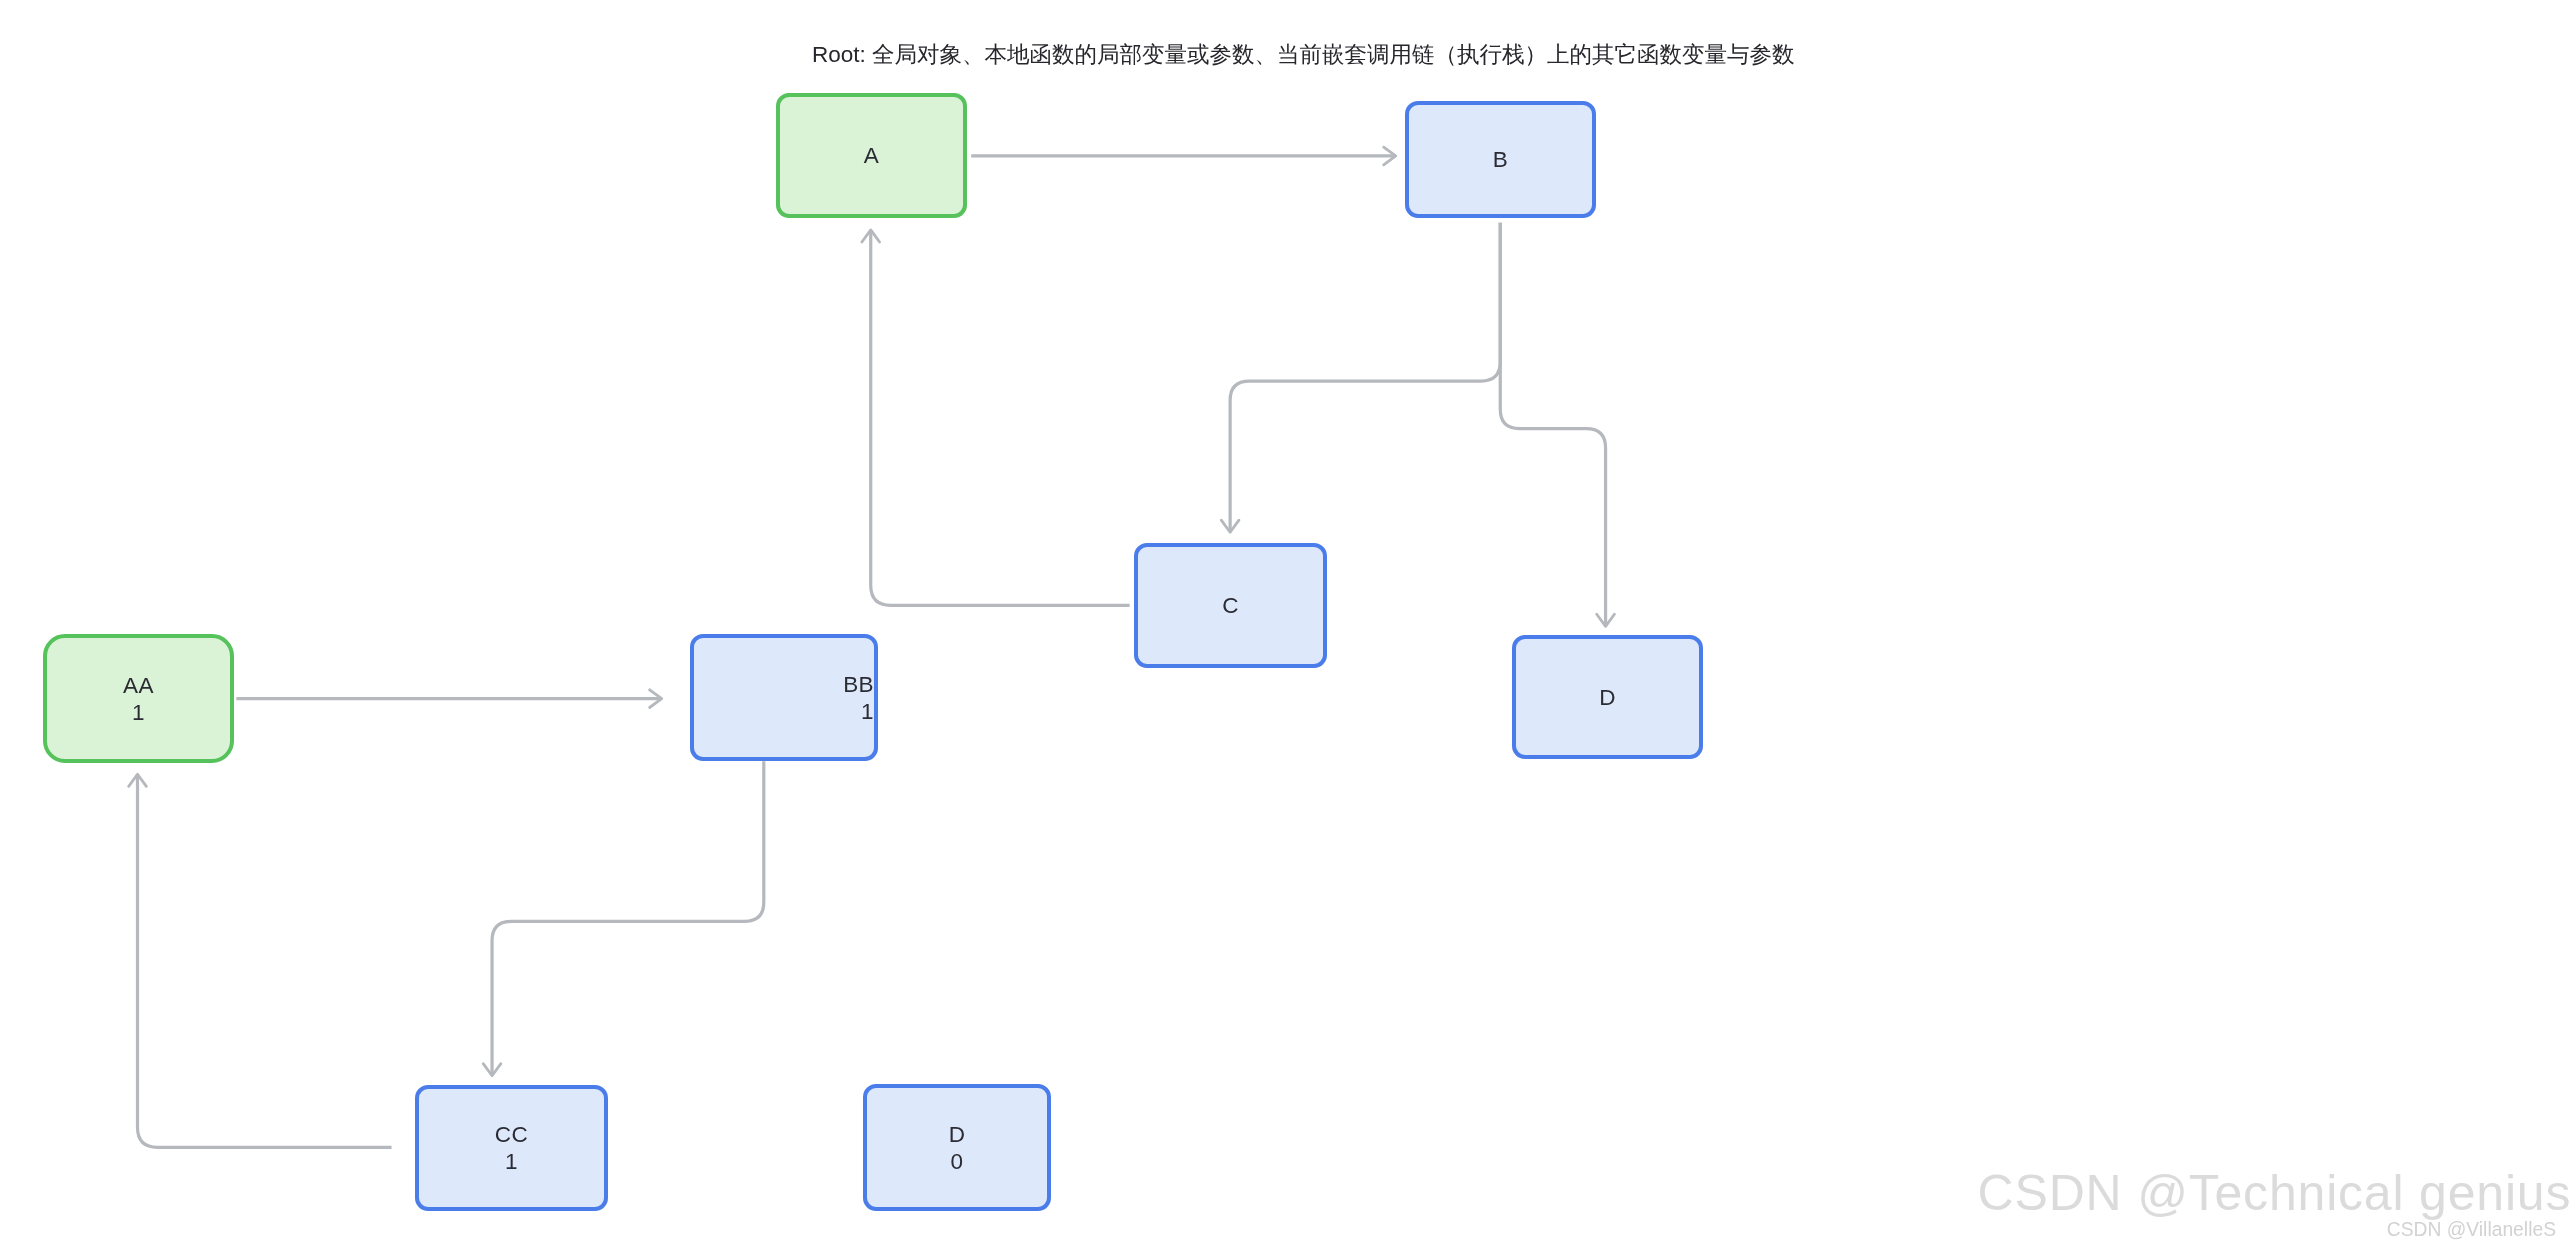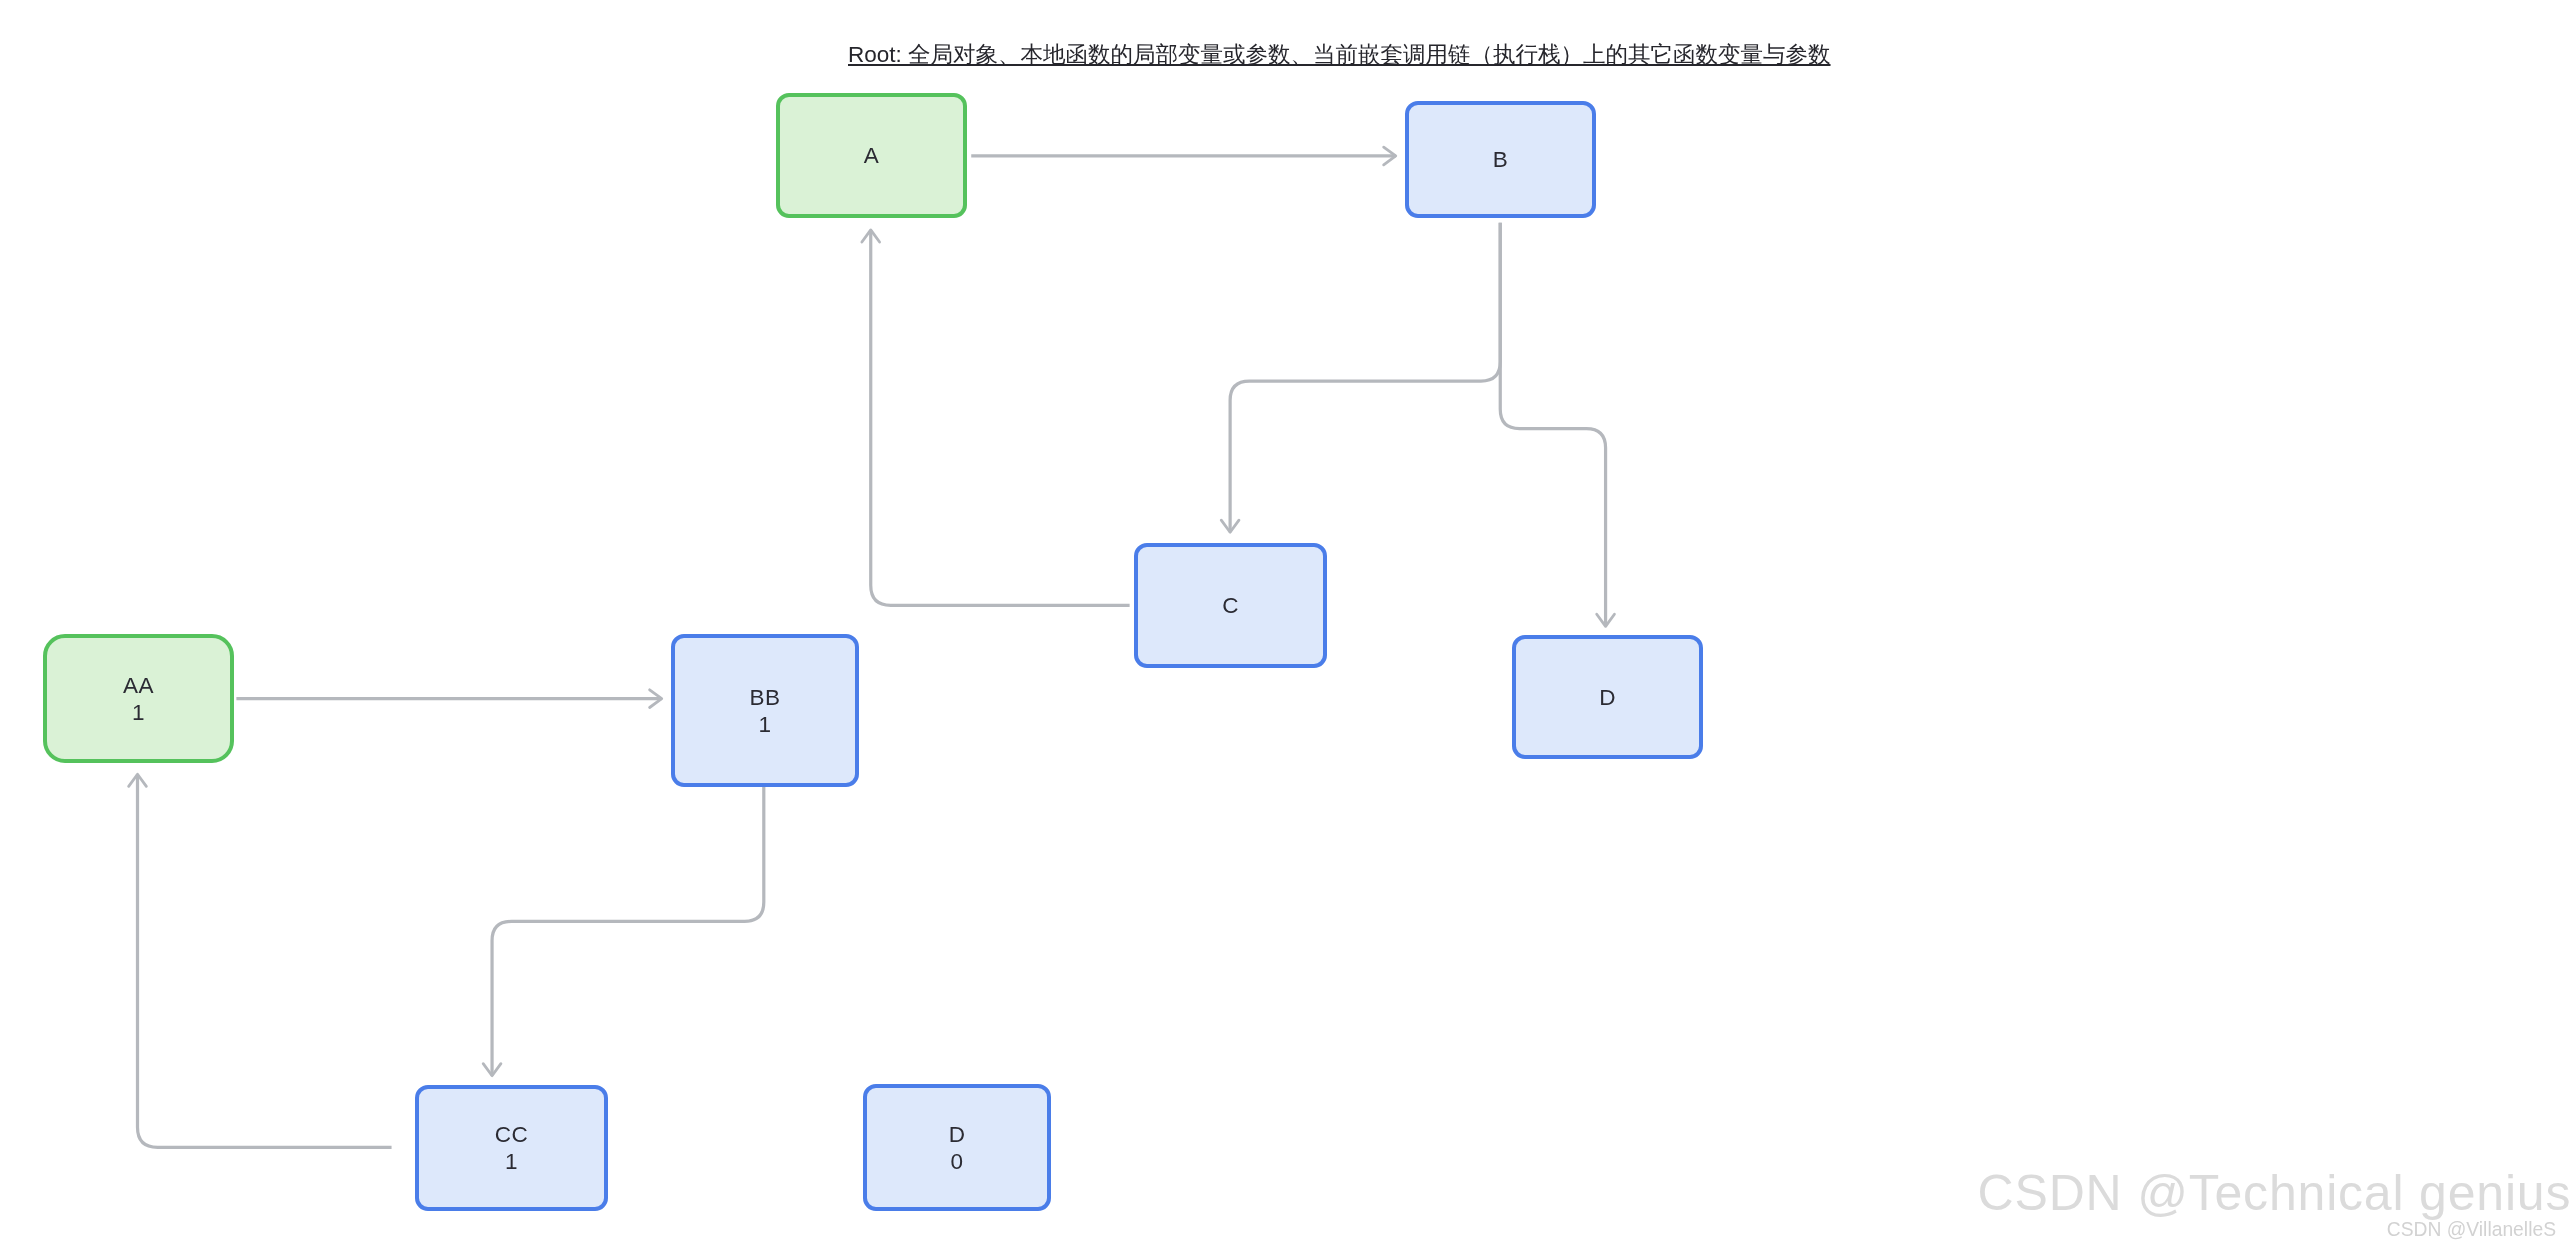--- a/index.html
+++ b/index.html
@@ -27,24 +27,23 @@
     border:4px solid;
     display:flex;flex-direction:column;align-items:center;justify-content:center;
     font-size:22.5px;line-height:27px;color:var(--node_text);
     text-align:center;letter-spacing:0.4px;
   }
   .node.green{background:var(--green_fill);border-color:var(--green_stroke);}
   .node.blue{background:var(--blue_fill);border-color:var(--blue_stroke);}
   .node span:empty{display:none;}
 
   .root-note{
-    position:absolute;left:848px;top:40px;
+    position:absolute;left:812px;top:40px;
     font-size:22.5px;line-height:29px;color:var(--note_text);
     white-space:nowrap;
-    text-decoration:underline;
   }
   .annotation{
     position:absolute;left:2035px;top:275px;
     font-size:39px;line-height:53px;color:var(--annotation_text);
     white-space:nowrap;
   }
   .annotation .spacer{height:53px;}
 
   .wm-large{
     position:absolute;right:4.8px;top:1164px;
@@ -97,21 +96,21 @@
   <div class="node blue" style="left:1512px;top:635px;width:191px;height:124px;">
     <span>D</span>
 
   </div>
 
   <div class="node green" style="left:43px;top:634px;width:191px;height:129px;border-radius:22px;">
     <span>AA</span>
     <span>1</span>
   </div>
 
-  <div class="node blue" style="left:671px;top:634px;width:188px;height:153px;">
+  <div class="node blue" style="left:690px;top:634px;width:188px;height:127px;align-items:flex-end;">
     <span>BB</span>
     <span>1</span>
   </div>
 
   <div class="node blue" style="left:395px;top:1085px;width:193px;height:126px;margin-left:20px;">
     <span>CC</span>
     <span>1</span>
   </div>
 
   <div class="node blue" style="left:863px;top:1084px;width:188px;height:127px;">

